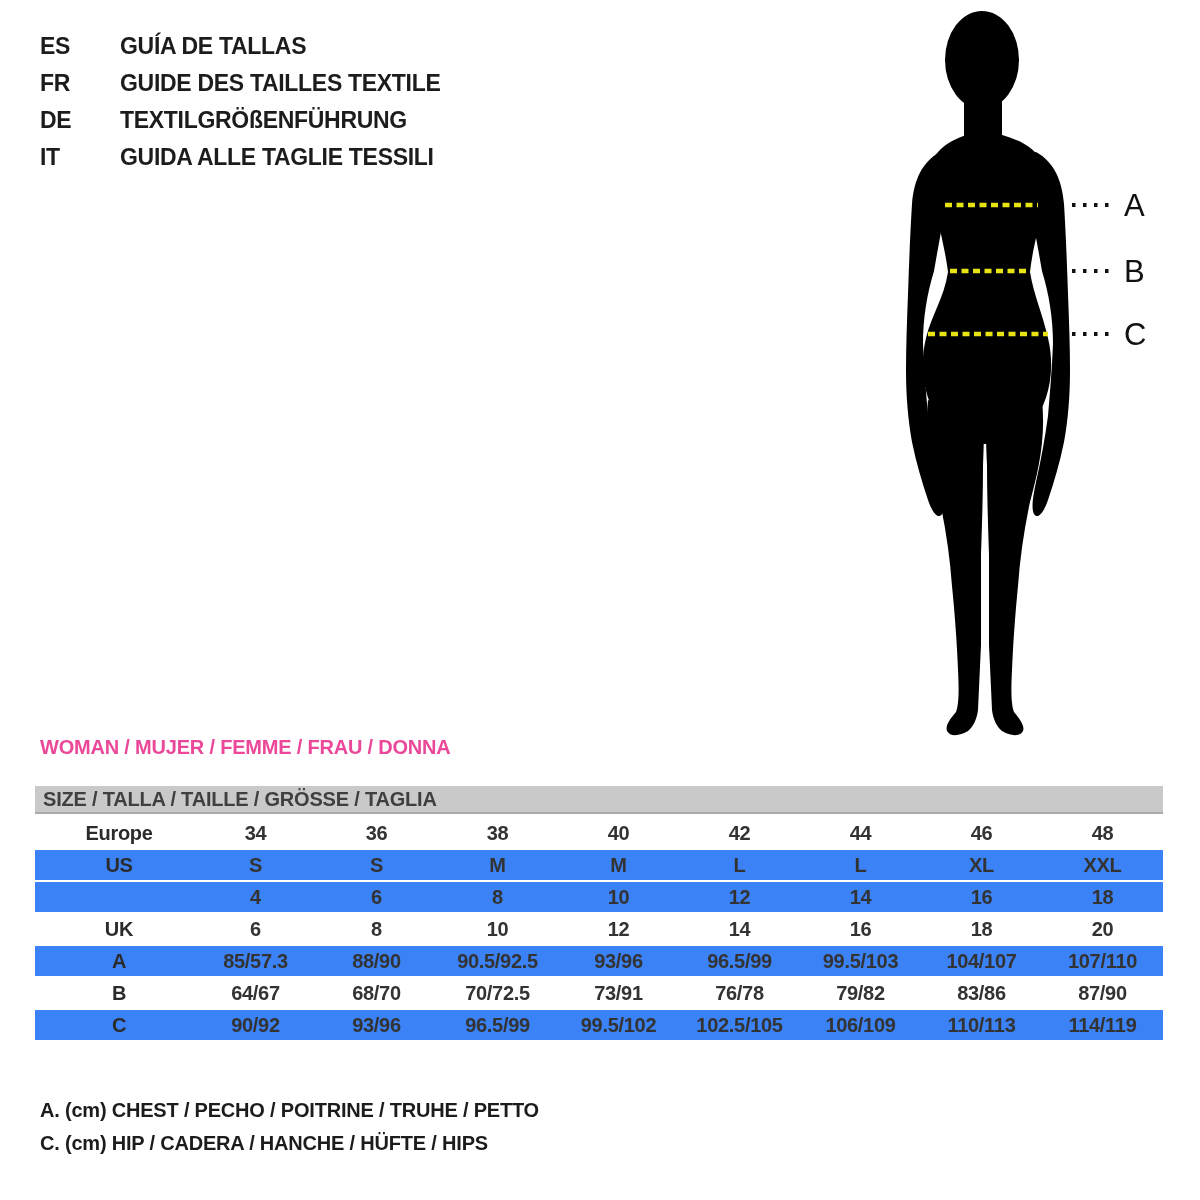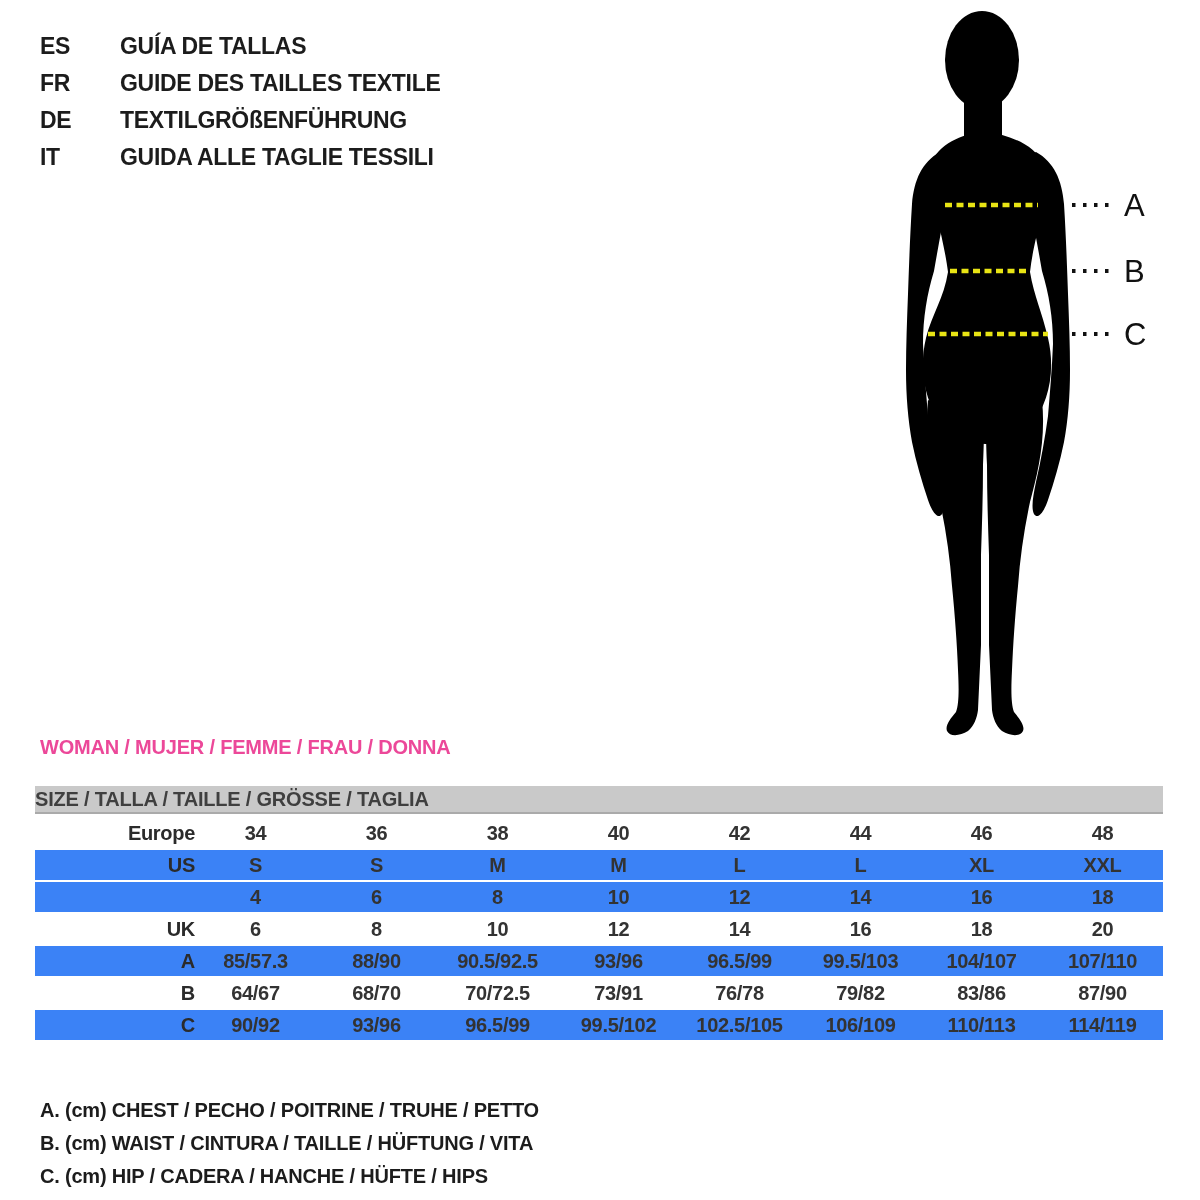--- a/index.html
+++ b/index.html
@@ -41,37 +41,38 @@
     font-size: 20px; font-weight: 700; letter-spacing: -0.2px;
     color: #ec4899; white-space: nowrap;
   }
 
   
   .table-header-bar {
     position: absolute; left: 35px; top: 786px; width: 1128px; height: 28px;
     background: #c9c9c9;
     border-bottom: 2px solid #aaaaaa;
     line-height: 27px;
+    padding-left: 8px;
     font-size: 20px; font-weight: 700; letter-spacing: -0.2px;
     color: #3f3f3f; white-space: nowrap;
   }
   .size-table {
     position: absolute; left: 35px; top: 816px; width: 1128px;
     border-collapse: separate; border-spacing: 0 2px;
     table-layout: fixed;
   }
   .size-table td {
     height: 30px;
     font-size: 20px; font-weight: 700; letter-spacing: -0.3px;
     color: #333333;
     text-align: center; vertical-align: middle;
     white-space: nowrap;
   }
   .size-table td.row-label {
-    width: 160px; text-align: right; padding-left: 8px; color: #2b2b2b;
+    width: 160px; text-align: center; padding-left: 8px; color: #2b2b2b;
   }
   .size-table tr.shaded td { background: #3b82f6; }
 
   
   .legend {
     position: absolute; left: 40px; top: 1094px;
   }
   .legend-line {
     height: 33px; line-height: 33px;
     font-size: 20px; font-weight: 700; letter-spacing: -0.2px;
@@ -240,15 +241,14 @@
         <td>102.5/105</td>
         <td>106/109</td>
         <td>110/113</td>
         <td>114/119</td>
       </tr>
     </tbody>
 </table>
 
 <div class="legend">
   <div class="legend-line">A. (cm) CHEST / PECHO / POITRINE / TRUHE / PETTO</div>
-  <div class="legend-line">B. (cm) WAIST / CINTURA / TAILLE / HÜFTUNG / VITA</div>
   <div class="legend-line">C. (cm) HIP / CADERA / HANCHE / HÜFTE / HIPS</div>
 </div>
 
 </body></html>

